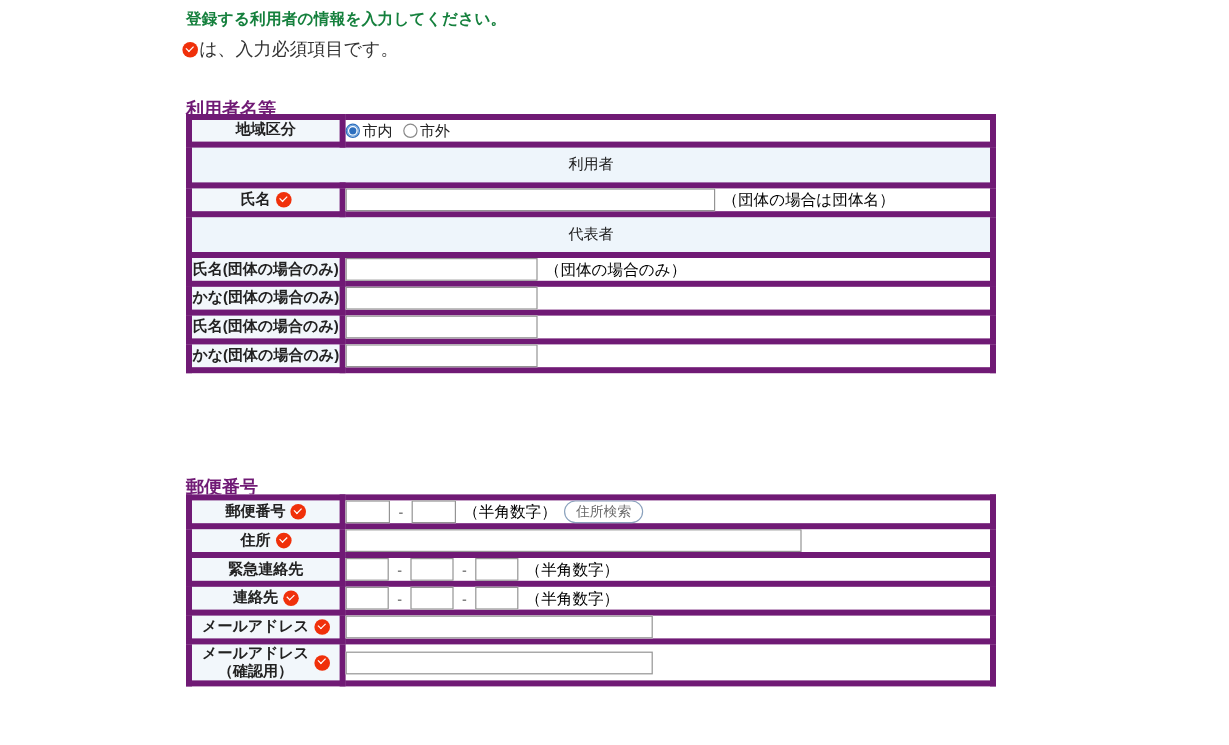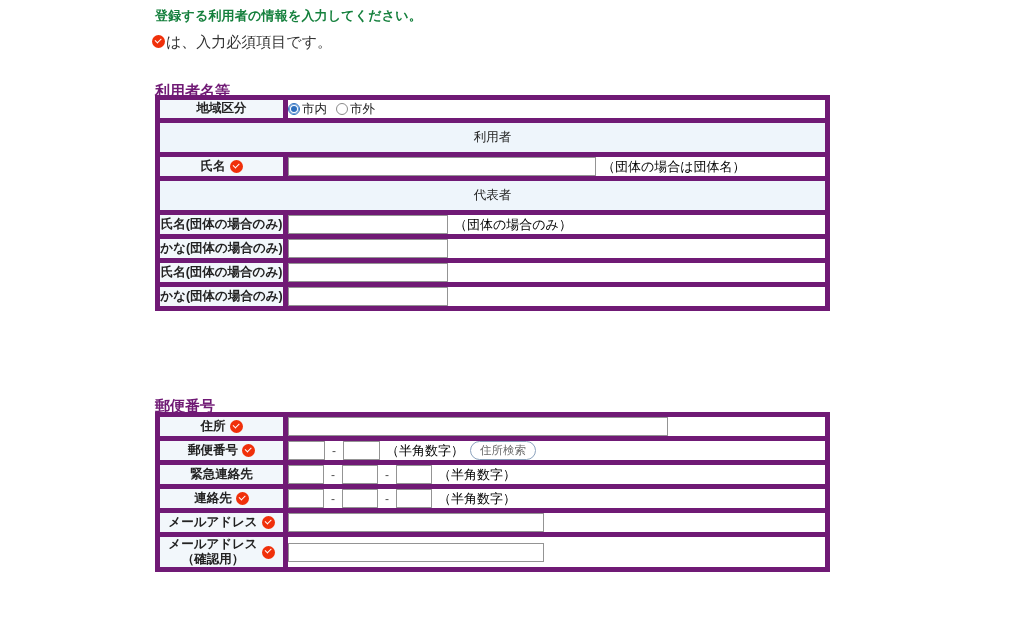--- a/index.html
+++ b/index.html
@@ -280,46 +280,46 @@
         </tr>
       </tbody>
   </table>
 
   <h2 class="section-title" id="title-contact">郵便番号</h2>
 
   <table class="form-table" id="table-contact">
     <tbody id="tbody-contact">
         <tr>
           <td class="label-cell"><span class="label-inner">
-              <span>住所</span>
-              <span class="req-badge"></span>
-            </span></td>
-          <td class="value-cell">
-            <div class="row-inner">
-              <input type="text" class="txt w-lg" style="">
-            </div>
-          </td>
-        </tr>
-        <tr>
-          <td class="label-cell"><span class="label-inner">
               <span>郵便番号</span>
               <span class="req-badge"></span>
             </span></td>
           <td class="value-cell">
             <div class="row-inner">
               <input type="text" class="txt w-xs" style="">
               <span class="hyphen">-</span>
               <input type="text" class="txt w-xs" style="">
               <span class="note">（半角数字）</span>
               <button class="pill-button">住所検索</button>
             </div>
           </td>
         </tr>
         <tr>
           <td class="label-cell"><span class="label-inner">
+              <span>住所</span>
+              <span class="req-badge"></span>
+            </span></td>
+          <td class="value-cell">
+            <div class="row-inner">
+              <input type="text" class="txt w-lg" style="">
+            </div>
+          </td>
+        </tr>
+        <tr>
+          <td class="label-cell"><span class="label-inner">
               <span>緊急連絡先</span>
             </span></td>
           <td class="value-cell">
             <div class="row-inner">
               <input type="text" class="txt w-tel" style="">
               <span class="hyphen">-</span>
               <input type="text" class="txt w-tel" style="">
               <span class="hyphen">-</span>
               <input type="text" class="txt w-tel" style="">
               <span class="note">（半角数字）</span>

